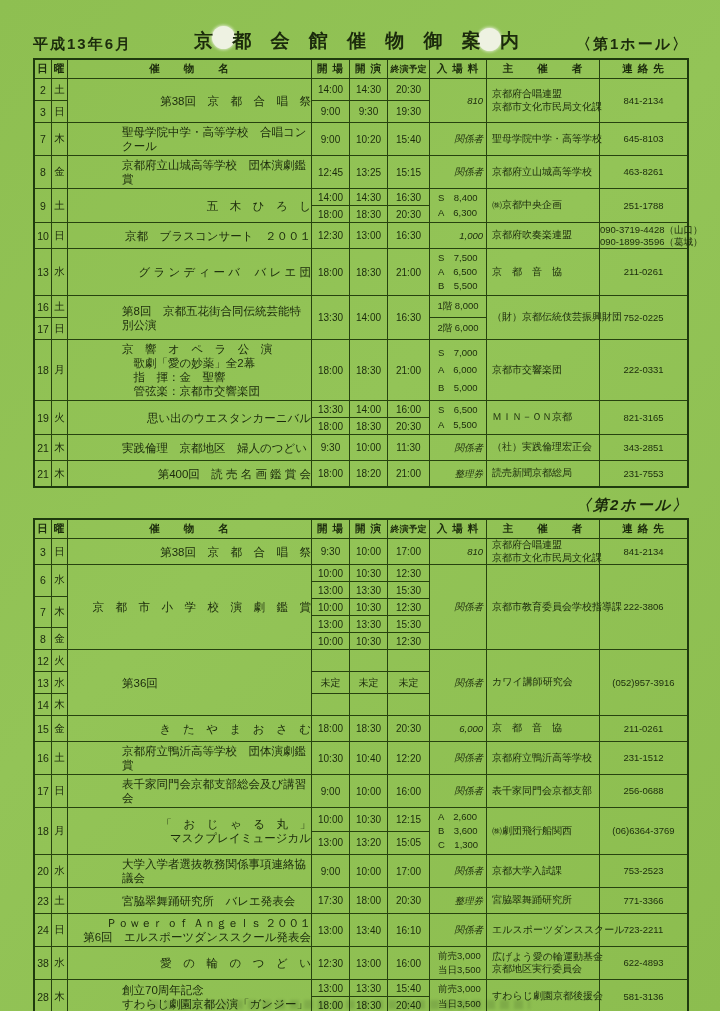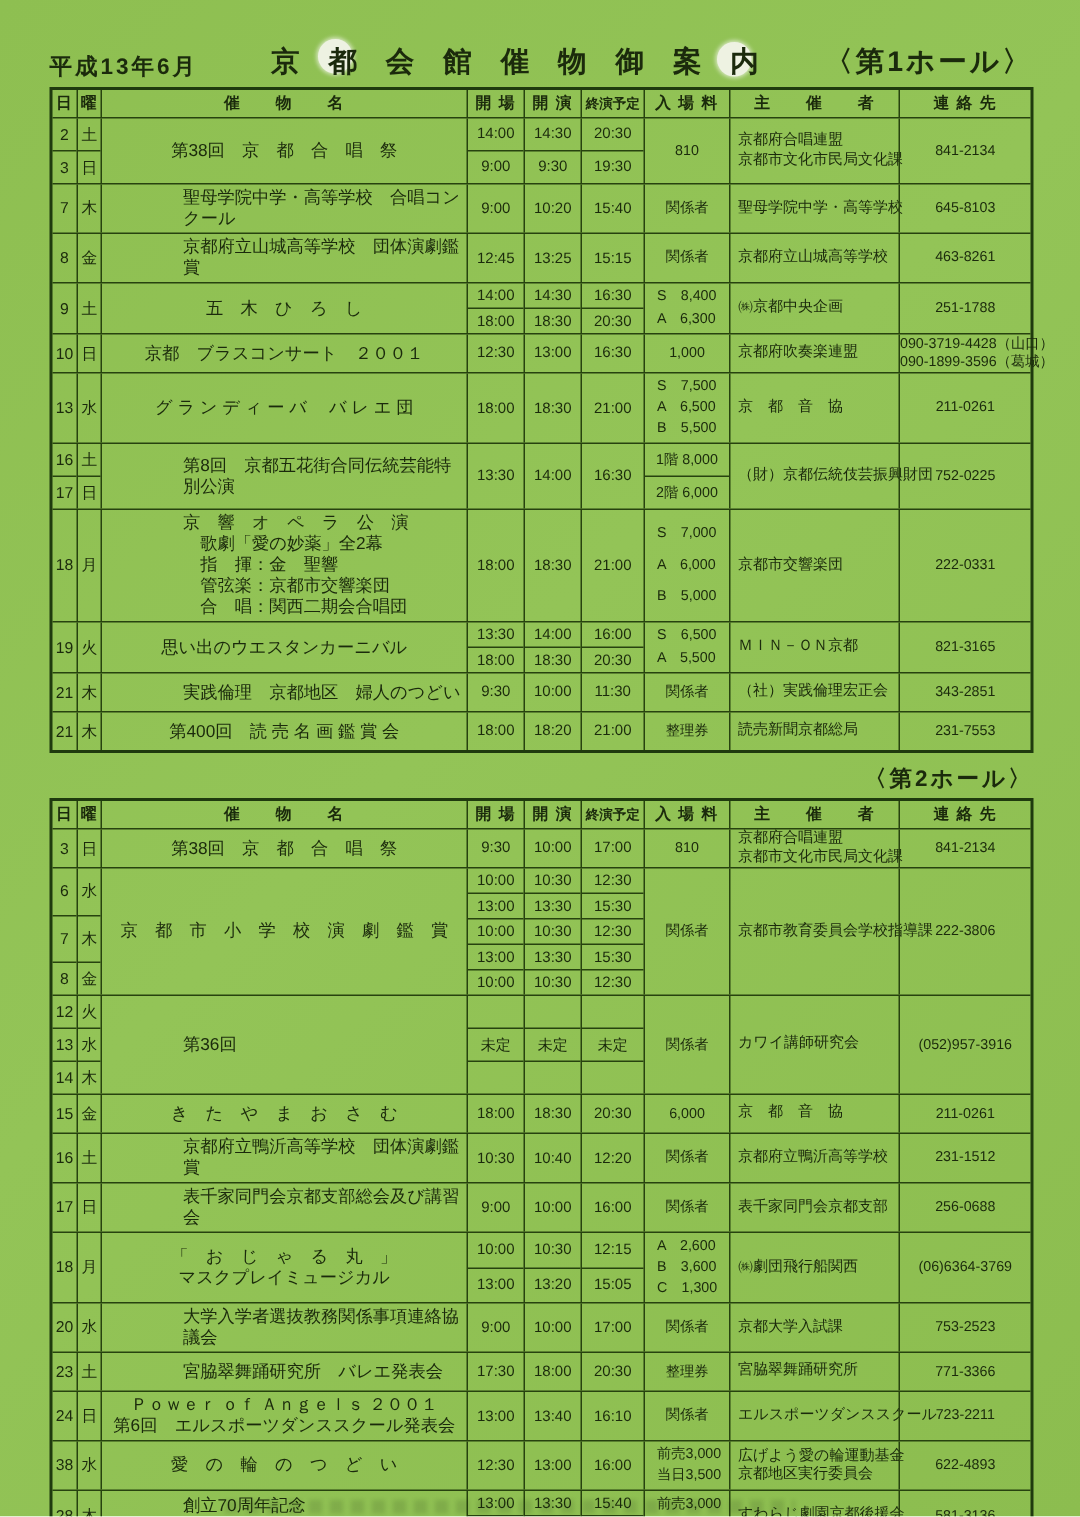--- a/index.html
+++ b/index.html
@@ -5,22 +5,22 @@
   html,body{margin:0;padding:0;}
   .page{
     position:relative;width:720px;height:1011px;box-sizing:border-box;
     background:linear-gradient(135deg,#8ebf51 0%,#93c457 45%,#8cbd4f 100%);
     font-family:"Liberation Sans","DejaVu Sans",sans-serif;
     color:#1b2a0c;overflow:hidden;padding:24px 31px 0 33px;
   }
   .hdr{display:flex;align-items:flex-end;justify-content:space-between;height:30px;margin-bottom:4px;}
   .hdr-date{font-size:15px;font-weight:bold;letter-spacing:2px;}
   .hdr-title{font-size:19px;font-weight:bold;letter-spacing:7px;transform:translateX(6px);}
-  .hdr-hall{font-size:19px;font-weight:bold;letter-spacing:2px;}
-  .hall2-label{ text-align:right;font-size:15px;font-weight:bold;letter-spacing:2px;margin:8px 0 3px 0;}
+  .hdr-hall{font-size:15px;font-weight:bold;letter-spacing:2px;}
+  .hall2-label{ text-align:right;font-size:15px;font-weight:bold;letter-spacing:2px;margin:8px 0 3px 0;font-style:italic;}
   .punch{position:absolute;width:23px;height:23px;border-radius:50%;background:#eef2e2;box-shadow:0 0 3px 1px rgba(238,242,226,.8);}
   .punch.p1{left:212px;top:26px;} .punch.p2{left:478px;top:28px;}
 
   .etable{border:2px solid #1f3a0e;}
   .hrow,.grow{display:flex;align-items:stretch;border-top:1px solid #27420f;}
   .hrow{border-top:none;}
   .col{border-left:1px solid #27420f;box-sizing:border-box;display:flex;flex-direction:column;justify-content:center;}
   .col:first-child{border-left:none;}
   .c-day{width:16px;} .c-wd{width:16px;} .c-title{flex:1;}
   .c-open{width:38px;} .c-start{width:38px;} .c-end{width:42px;}
@@ -34,24 +34,24 @@
   .day-c{flex:1;display:flex;align-items:center;justify-content:center;
     font-size:10.5px;border-top:1px solid #27420f;min-height:21px;}
   .day-c:first-child{border-top:none;}
   .time-entry{flex:1;display:flex;align-items:center;justify-content:center;
     font-size:10px;border-top:1px solid #27420f;min-height:16px;letter-spacing:0;}
   .time-entry:first-child{border-top:none;}
   .fee-cell{flex:1;display:flex;align-items:center;justify-content:center;
     font-size:9.5px;border-top:1px solid #27420f;min-height:16px;}
   .fee-cell:first-child{border-top:none;}
   .fee-line{font-size:9.5px;line-height:14px;padding:0 3px;white-space:nowrap;}
-  .fee-single{align-items:center;}
+  .fee-single{align-items:flex-end;font-style:italic;}
   .fee-multi{justify-content:space-evenly;align-items:flex-start;padding:2px 0 2px 5px;}
   .title-line{font-size:11.5px;line-height:14px;white-space:nowrap;}
-  .al-center .title-line{text-align:center;white-space:normal;}
+  .al-center .title-line{text-align:right;white-space:normal;}
   .al-left{padding-left:34px;} .al-left .title-line{text-align:left;white-space:normal;margin-left:20px;}
   .c-title{padding-top:2px;padding-bottom:2px;}
   .org-line{font-size:10px;line-height:12.5px;padding-left:5px;white-space:nowrap;}
   .tel-line{font-size:9.5px;line-height:12px;text-align:center;white-space:nowrap;}
   .bleed{position:absolute;left:150px;bottom:2px;width:380px;height:9px;opacity:.12;filter:blur(1.5px);
     background:repeating-linear-gradient(90deg,#12240a 0 9px,transparent 9px 14px);}
 </style>
 </head>
 <body>
 
@@ -301,21 +301,20 @@
           <div class="day-c" style="flex-grow: 1;">18</div>
         </div>
         <div class="col c-wd stack">
           <div class="day-c" style="flex-grow: 1;">月</div>
         </div>
         <div class="col c-title al-left">
           <div class="title-line">京　響　オ　ペ　ラ　公　演</div>
           <div class="title-line">　歌劇「愛の妙薬」全2幕</div>
           <div class="title-line">　指　揮：金　聖響</div>
           <div class="title-line">　管弦楽：京都市交響楽団</div>
-          <div class="title-line">　合　唱：関西二期会合唱団</div>
         </div>
         <div class="col c-open stack">
           <div class="time-entry">18:00</div>
         </div>
         <div class="col c-start stack">
           <div class="time-entry">18:30</div>
         </div>
         <div class="col c-end stack">
           <div class="time-entry">21:00</div>
         </div>

